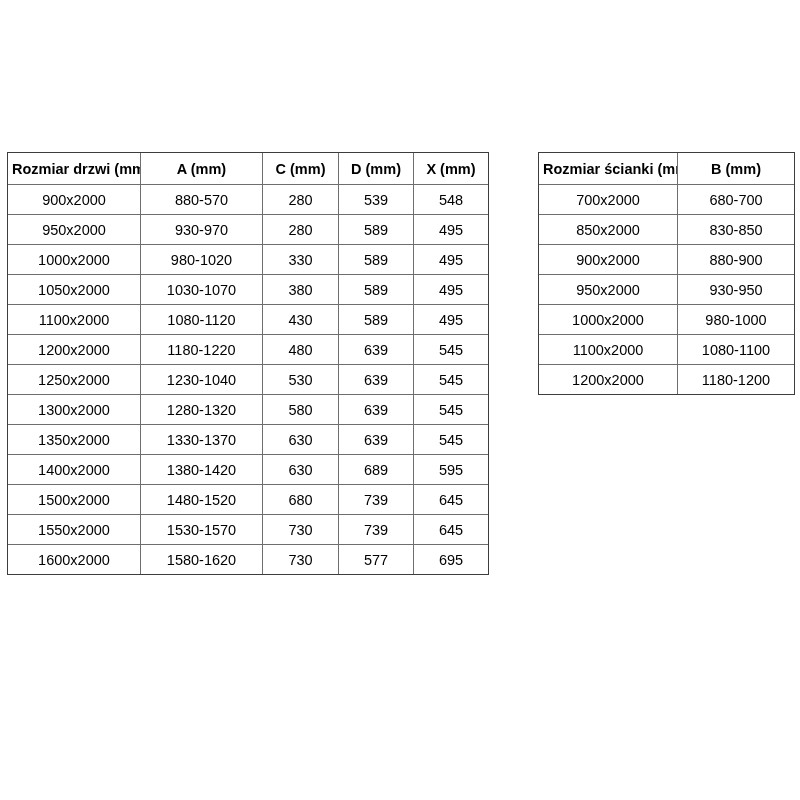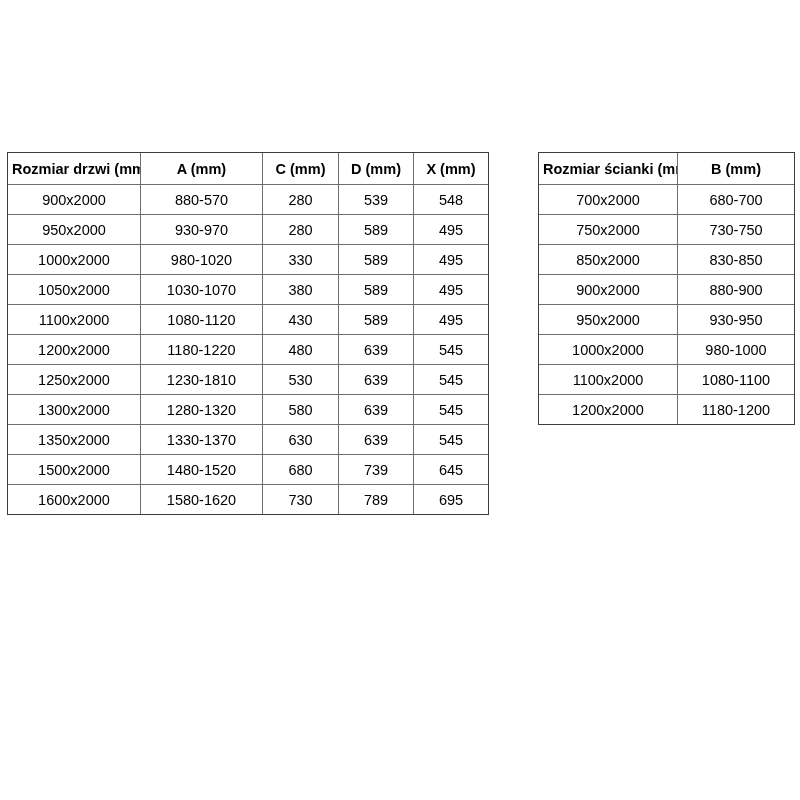--- a/index.html
+++ b/index.html
@@ -117,51 +117,65 @@
         </tr>
         <tr>
           <td>1200x2000</td>
           <td>1180-1220</td>
           <td>480</td>
           <td>639</td>
           <td>545</td>
         </tr>
         <tr>
           <td>1250x2000</td>
-          <td>1230-1810</td>
+          <td>1230-1040</td>
           <td>530</td>
           <td>639</td>
           <td>545</td>
         </tr>
         <tr>
           <td>1300x2000</td>
           <td>1280-1320</td>
           <td>580</td>
           <td>639</td>
           <td>545</td>
         </tr>
         <tr>
           <td>1350x2000</td>
           <td>1330-1370</td>
           <td>630</td>
           <td>639</td>
           <td>545</td>
+        </tr>
+        <tr>
+          <td>1400x2000</td>
+          <td>1380-1420</td>
+          <td>630</td>
+          <td>689</td>
+          <td>595</td>
         </tr>
         <tr>
           <td>1500x2000</td>
           <td>1480-1520</td>
           <td>680</td>
           <td>739</td>
           <td>645</td>
         </tr>
         <tr>
+          <td>1550x2000</td>
+          <td>1530-1570</td>
+          <td>730</td>
+          <td>739</td>
+          <td>645</td>
+        </tr>
+        <tr>
           <td>1600x2000</td>
           <td>1580-1620</td>
           <td>730</td>
-          <td>789</td>
+          <td>577</td>
           <td>695</td>
         </tr>
       </tbody>
   </table>
 
   <table class="spec" id="walls-table">
     <colgroup>
         <col style="width: 139px;">
         <col style="width: 117px;">
       </colgroup>
@@ -170,24 +184,20 @@
           <th>Rozmiar ścianki (mm)</th>
           <th>B (mm)</th>
         </tr>
     </thead>
     <tbody>
         <tr>
           <td>700x2000</td>
           <td>680-700</td>
         </tr>
         <tr>
-          <td>750x2000</td>
-          <td>730-750</td>
-        </tr>
-        <tr>
           <td>850x2000</td>
           <td>830-850</td>
         </tr>
         <tr>
           <td>900x2000</td>
           <td>880-900</td>
         </tr>
         <tr>
           <td>950x2000</td>
           <td>930-950</td>

